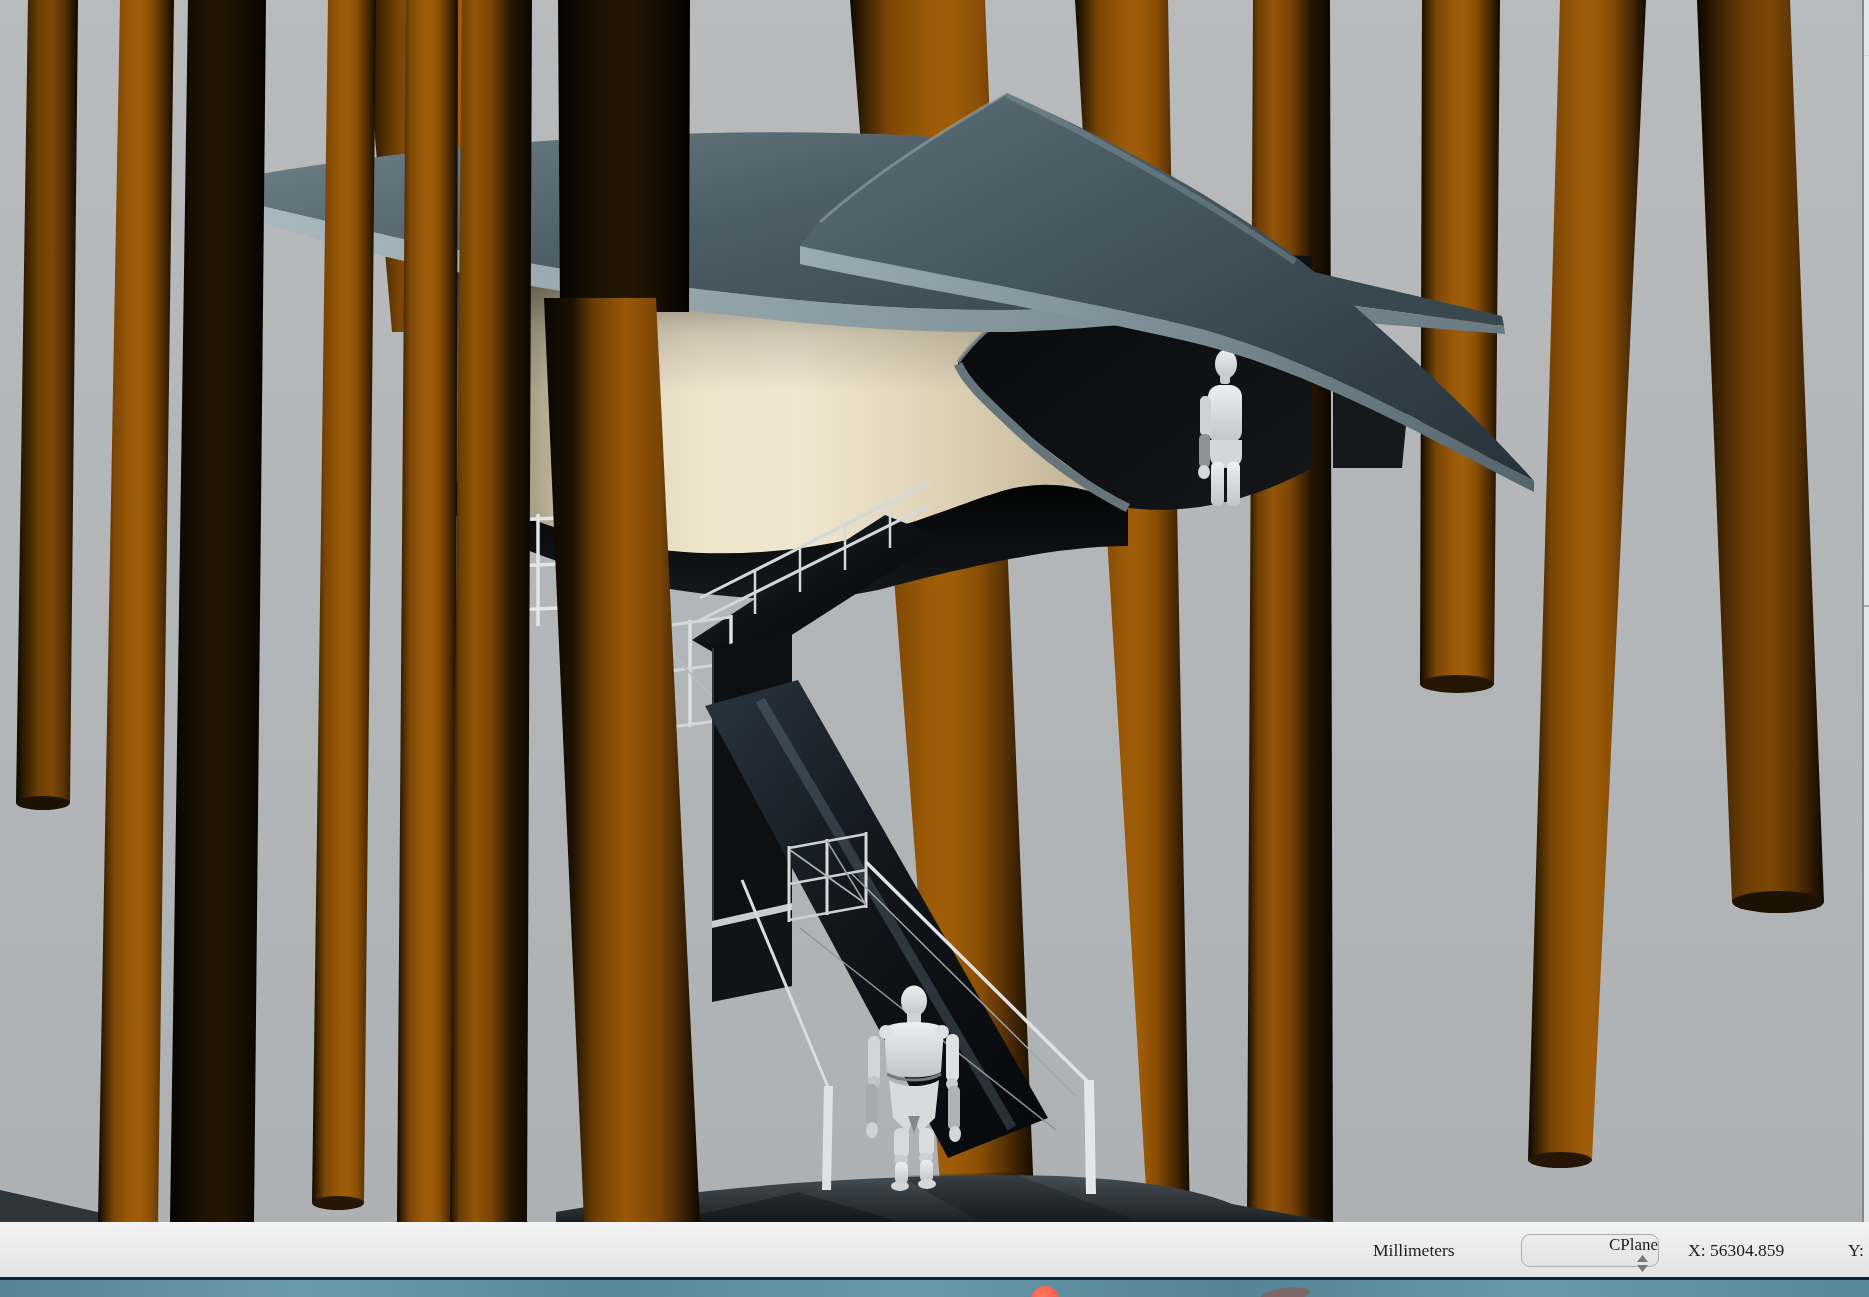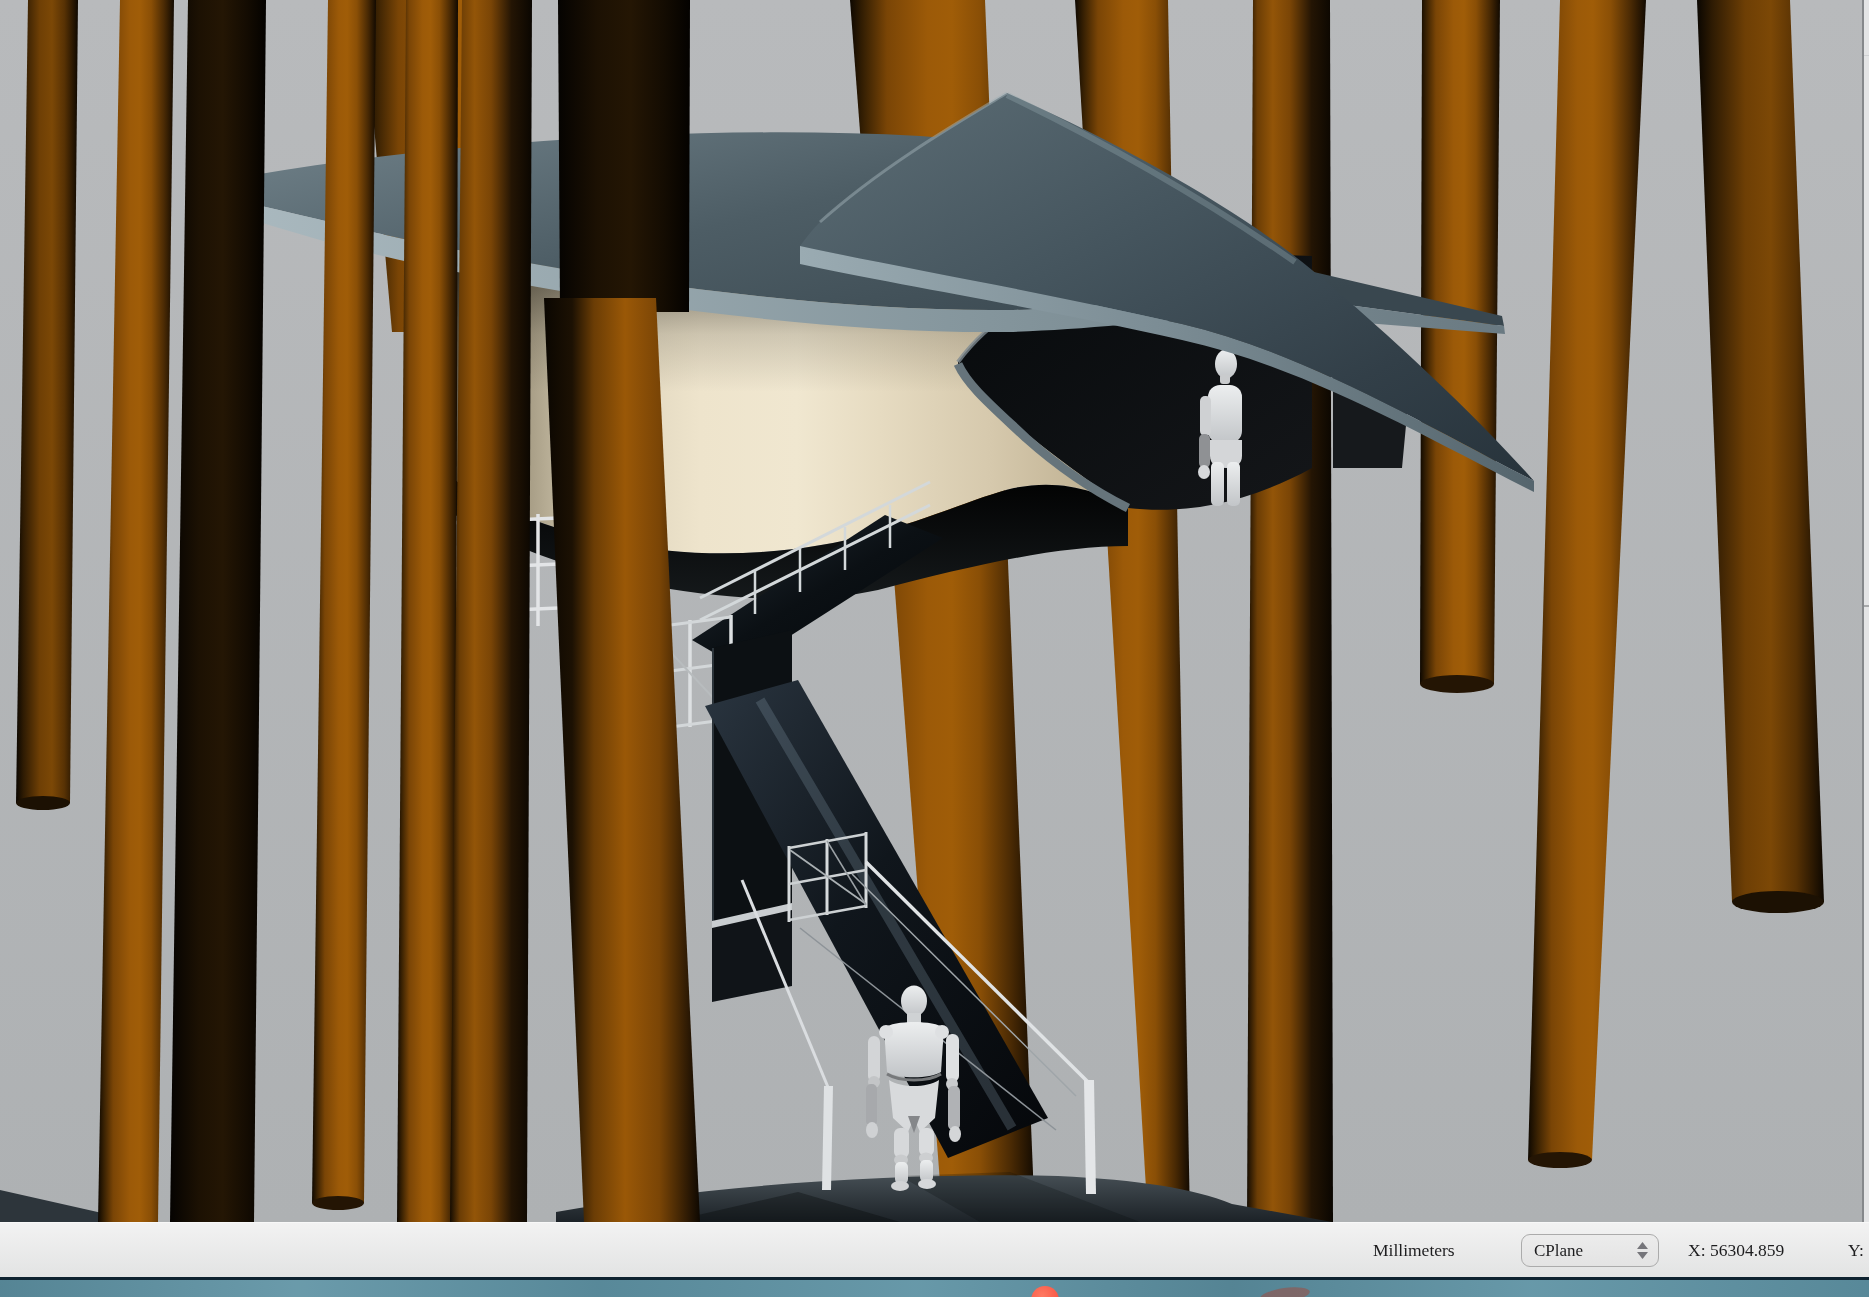--- a/index.html
+++ b/index.html
@@ -8,21 +8,21 @@
   #viewport{position:absolute;left:0;top:0;width:1869px;height:1222px;display:block;}
   
   #statusbar{position:absolute;left:0;top:1222px;width:1869px;height:55px;
     background:linear-gradient(#f2f2f2,var(--statusbar-bg,#e2e3e3));
     border-top:1px solid #f8f8f8;}
   #statusbar .txt{position:absolute;top:0;height:55px;line-height:55px;
     font-size:17.5px;color:var(--statusbar-text,#1d1d1f);white-space:nowrap;}
   #units-label{left:1373px;}
   #cplane-popup{position:absolute;left:1521px;top:11px;width:138px;height:33px;
     border:1.5px solid #ababab;border-radius:9px;box-sizing:border-box;
-    background:linear-gradient(#ececec,#e3e3e3);display:flex;align-items:center;}
+    background:linear-gradient(#ececec,#e3e3e3);display:flex;align-items:flex-end;flex-direction:column;}
   #cplane-popup .lbl{font-size:17px;color:#1c1c1e;margin-left:12px;flex:1;}
   #cplane-popup .chev{margin-right:10px;display:flex;flex-direction:column;gap:3px;align-items:center;}
   #cplane-popup .chev svg{display:block;}
   #coord-x{left:1688px;}
   #coord-y{left:1848px;}
   
   #separator{position:absolute;left:0;top:1277px;width:1869px;height:3px;
     background:var(--separator-navy,#0e2230);}
   #dock-strip{position:absolute;left:0;top:1280px;width:1869px;height:17px;
     background:linear-gradient(90deg,rgba(25,45,55,.14),rgba(255,255,255,.07) 16%,

